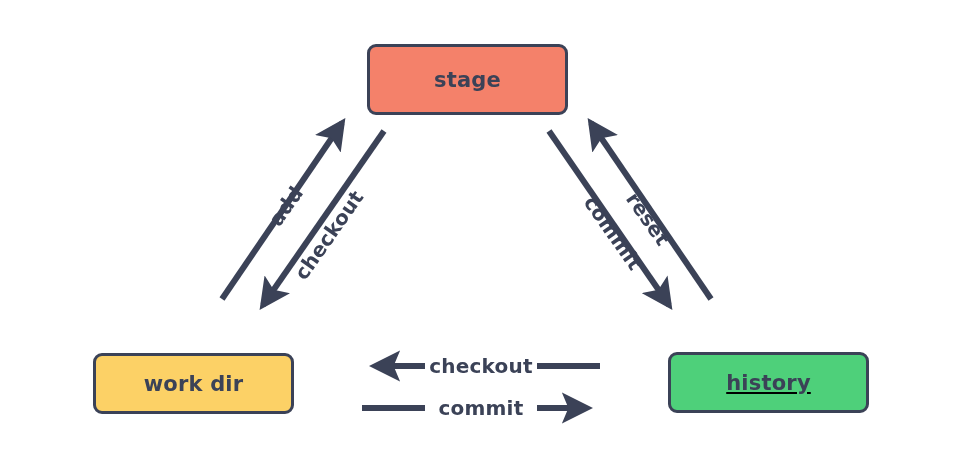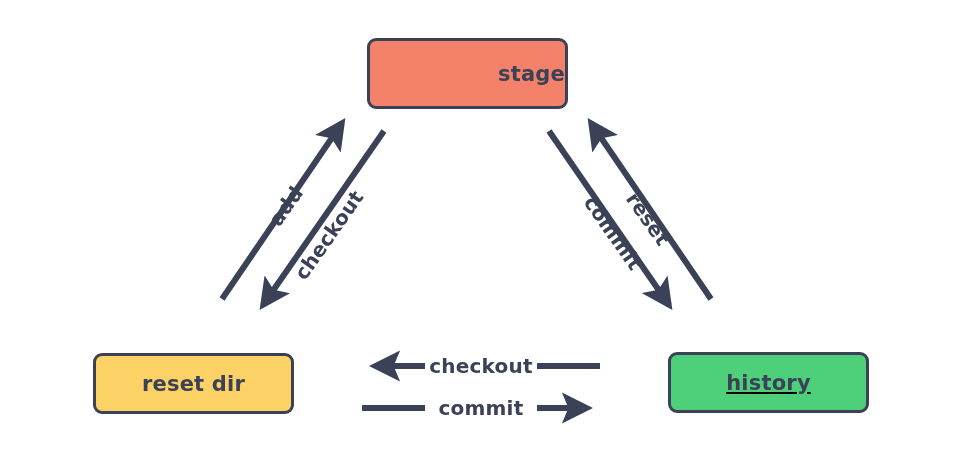--- a/index.html
+++ b/index.html
@@ -38,24 +38,23 @@
   .node-label {
     font-family: "DejaVu Sans", sans-serif;
     font-weight: bold;
     font-size: 21px;
     color: #3b4257;
     letter-spacing: 0.2px;
     white-space: nowrap;
   }
   #node-stage {
     left: 367px;
-    top: 38px;
+    top: 44px;
     width: 201px;
     height: 71px;
-    justify-content: flex-end;
   }
   #node-workdir {
     left: 93px;
     top: 353px;
     width: 201px;
     height: 61px;
   }
   #node-history {
     left: 668px;
     top: 352px;
@@ -115,21 +114,21 @@
 
     <line x1="362" y1="408" x2="425" y2="408" stroke="#3b4257" stroke-width="6" stroke-linecap="butt"></line>
     <line x1="537" y1="408" x2="587" y2="408" stroke="#3b4257" stroke-width="6" stroke-linecap="butt" marker-end="url(#arrowhead)"></line>
   </svg>
 
   <div class="node-box" id="node-stage" style="background:#f4816a;">
     <span class="node-label">stage</span>
   </div>
 
   <div class="node-box" id="node-workdir" style="background:#fcd166;">
-    <span class="node-label">reset dir</span>
+    <span class="node-label">work dir</span>
   </div>
 
   <div class="node-box" id="node-history" style="background:#4ed07a;">
     <span class="node-label">history</span>
   </div>
 
   <span class="edge-label diag-left" id="label-add">add</span>
 
   <span class="edge-label diag-left" id="label-checkout-l">checkout</span>
 

